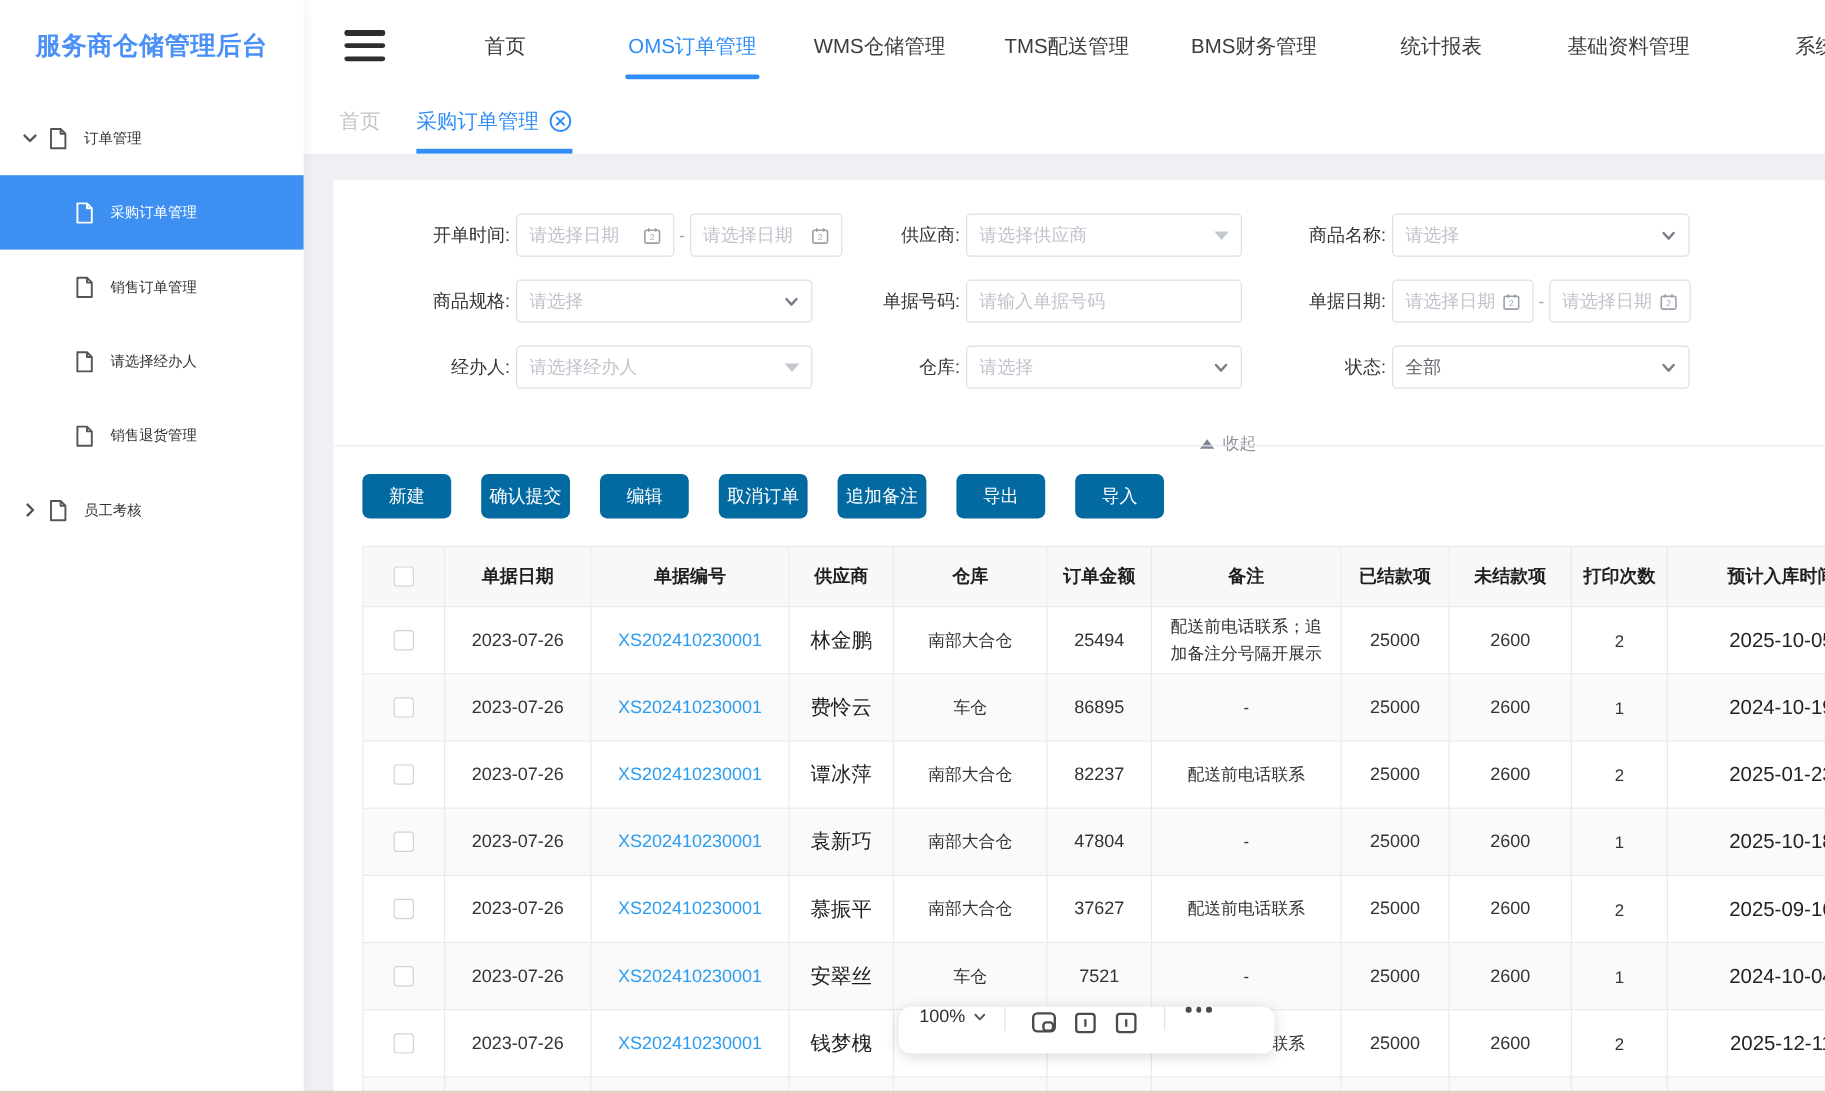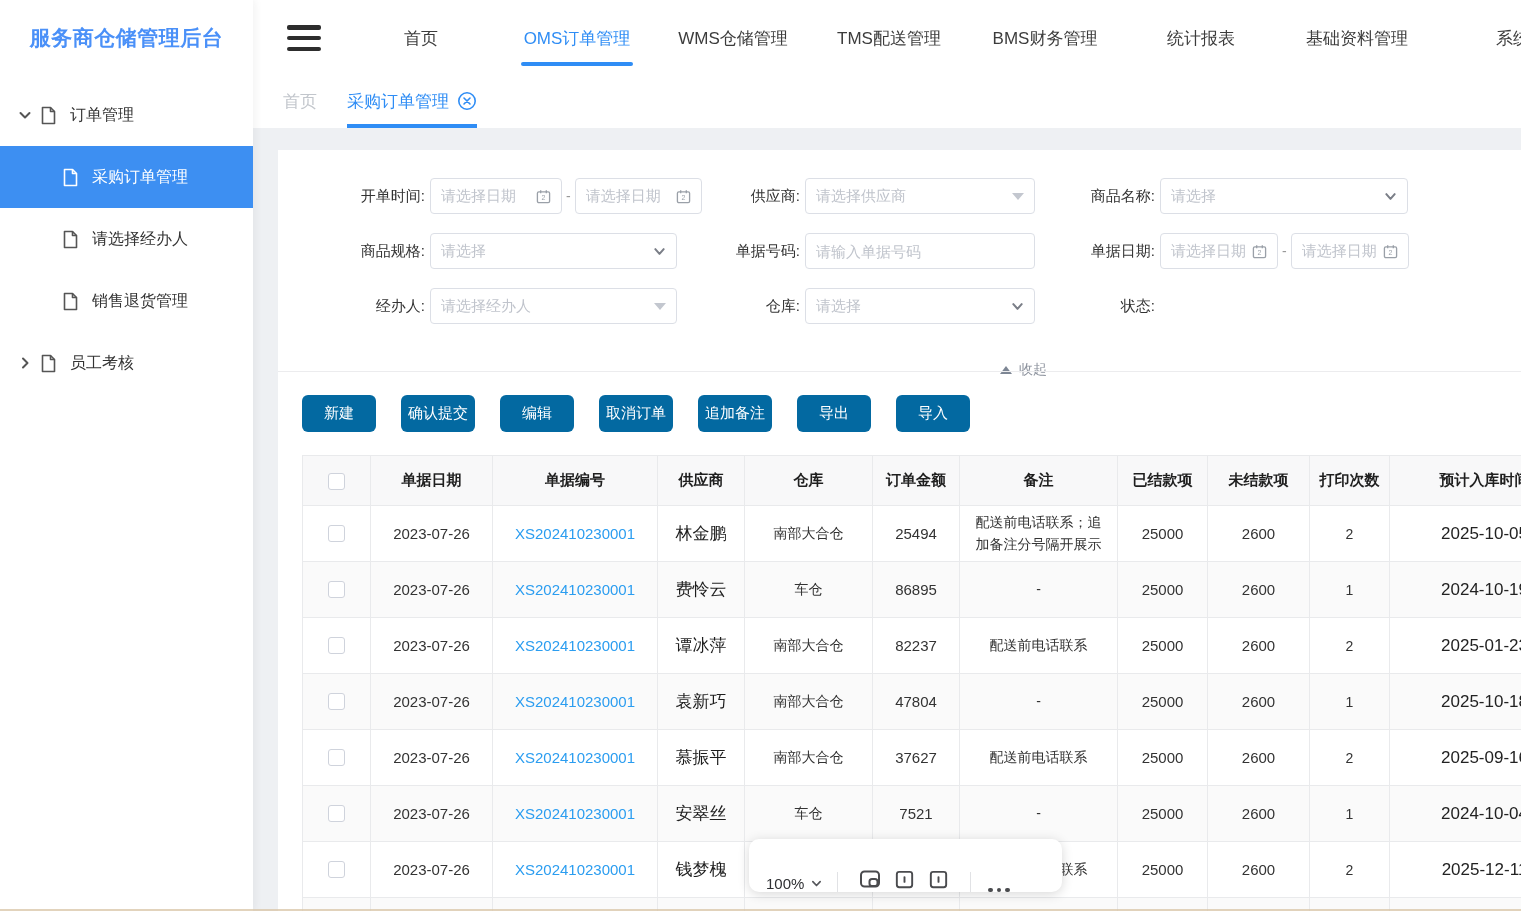--- a/index.html
+++ b/index.html
@@ -31,21 +31,21 @@
   .tab.active { color:#2f8df5; border-bottom-color:#2f8df5; }
   .tab-close { width:20px; height:20px; display:inline-flex; }
 
   
   .sidebar {
     position:absolute; left:0; top:0; width:253px; height:100%;
     background:#fff; z-index:6; box-shadow:2px 0 8px rgba(29,35,41,.06);
   }
   .logo { height:76px; display:flex; align-items:center; justify-content:center; font-size:21px; font-weight:bold; color:#4a90f8; letter-spacing:0.5px; }
   .menu { padding-top:8px; }
-  .menu-item { height:62px; display:flex; align-items:center; font-size:16px; color:#333; cursor:pointer; }
+  .menu-item { height:62px; display:flex; align-items:center; font-size:12px; color:#333; cursor:pointer; }
   .menu-item .chev { width:14px; height:14px; margin-left:18px; margin-right:8px; flex:none; color:#555; }
   .menu-item .doc { width:17px; height:19px; margin-right:13px; flex:none; color:#555; }
   .menu-item.sub { padding-left:62px; }
   .menu-item.sub .doc { color:#555; }
   .menu-item.active { background:#3d8ff2; color:#fff; }
   .menu-item.active .doc { color:#fff; }
 
   
   .main-bg { position:absolute; left:253px; top:128px; right:0; bottom:0; background:#eef0f3; z-index:1; }
   .card { position:absolute; left:278px; top:150px; width:1320px; height:1100px; background:#fff; z-index:2; }
@@ -90,23 +90,23 @@
   td.c-date { font-size:15px; }
   td.c-supplier { font-size:17px; color:#1d1d1d; }
   td.c-money { font-size:15px; }
   td.c-eta { font-size:17px; color:#222; }
   td.c-remark { font-size:14px; line-height:1.55; padding:2px 10px; }
   a.link { color:#2b9df0; text-decoration:none; font-size:15px; cursor:pointer; }
   .checkbox { display:inline-block; width:17px; height:17px; border:1px solid #cfd3dc; border-radius:3px; background:#fff; cursor:pointer; vertical-align:middle; }
 
   
   .float-toolbar {
-    position:absolute; left:749px; top:839px; width:313px; height:53px; z-index:20;
+    position:absolute; left:749px; top:839px; width:313px; height:39px; z-index:20;
     background:#fff; border-radius:10px; box-shadow:0 2px 12px rgba(0,0,0,.16);
-    display:flex; align-items:flex-end; padding:0 17px;
+    display:flex; align-items:flex-start; padding:0 17px;
   }
   .zoom-ctl { display:flex; align-items:center; gap:7px; font-size:15px; color:#2f3033; cursor:pointer; }
   .tb-div { width:1px; height:20px; background:#e1e2e5; margin:0 15px; flex:none; }
   .tb-icon { width:26px; height:26px; display:flex; align-items:center; justify-content:center; cursor:pointer; margin:0 4px; }
   .dots { display:flex; gap:4px; cursor:pointer; margin-left:2px; }
   .dots i { width:4.5px; height:4.5px; border-radius:50%; background:#4a4b4e; }
 
   .bottom-line { position:absolute; left:0; right:0; bottom:0; height:2px; background:#d8c4a5; opacity:.75; z-index:30; }
 </style>
 </head>
@@ -185,20 +185,29 @@
     <div class="menu-item sub active">
       <span class="doc">
         <svg viewBox="0 0 17 19" width="17" height="19">
             <path d="M2.5 1.5h8l4 4v12h-12z" fill="none" stroke="currentColor" stroke-width="1.6" stroke-linejoin="round"></path>
             <path d="M10.5 1.5v4h4" fill="none" stroke="currentColor" stroke-width="1.6" stroke-linejoin="round"></path>
           </svg>
       </span>
       <span>采购订单管理</span>
     </div>
 
+    <div class="menu-item sub">
+      <span class="doc">
+        <svg viewBox="0 0 17 19" width="17" height="19">
+            <path d="M2.5 1.5h8l4 4v12h-12z" fill="none" stroke="currentColor" stroke-width="1.6" stroke-linejoin="round"></path>
+            <path d="M10.5 1.5v4h4" fill="none" stroke="currentColor" stroke-width="1.6" stroke-linejoin="round"></path>
+          </svg>
+      </span>
+      <span>销售订单管理</span>
+    </div>
 
     <div class="menu-item sub">
       <span class="doc">
         <svg viewBox="0 0 17 19" width="17" height="19">
             <path d="M2.5 1.5h8l4 4v12h-12z" fill="none" stroke="currentColor" stroke-width="1.6" stroke-linejoin="round"></path>
             <path d="M10.5 1.5v4h4" fill="none" stroke="currentColor" stroke-width="1.6" stroke-linejoin="round"></path>
           </svg>
       </span>
       <span>请选择经办人</span>
     </div>
@@ -322,20 +331,28 @@
       <span class="f-label l2">仓库:</span>
       <div class="slot s2">
         <div class="inp sel">
           <span class="ph">请选择</span>
           <svg class="chev-svg" width="13" height="13" viewBox="0 0 14 14">
               <path d="M2.5 4.5L7 9.5l4.5-5" fill="none" stroke="#7a7e87" stroke-width="2.2" stroke-linecap="round" stroke-linejoin="round"></path>
             </svg>
         </div>
       </div>
       <span class="f-label l3">状态:</span>
+      <div class="slot s3">
+        <div class="inp sel value">
+          <span class="ph">全部</span>
+          <svg class="chev-svg" width="13" height="13" viewBox="0 0 14 14">
+              <path d="M2.5 4.5L7 9.5l4.5-5" fill="none" stroke="#7a7e87" stroke-width="2.2" stroke-linecap="round" stroke-linejoin="round"></path>
+            </svg>
+        </div>
+      </div>
     </div>
 
   </div>
 
   <div class="collapse">
     <span class="tri-up"></span>
     <span>收起</span>
   </div>
 
   <div class="h-divider"></div>

